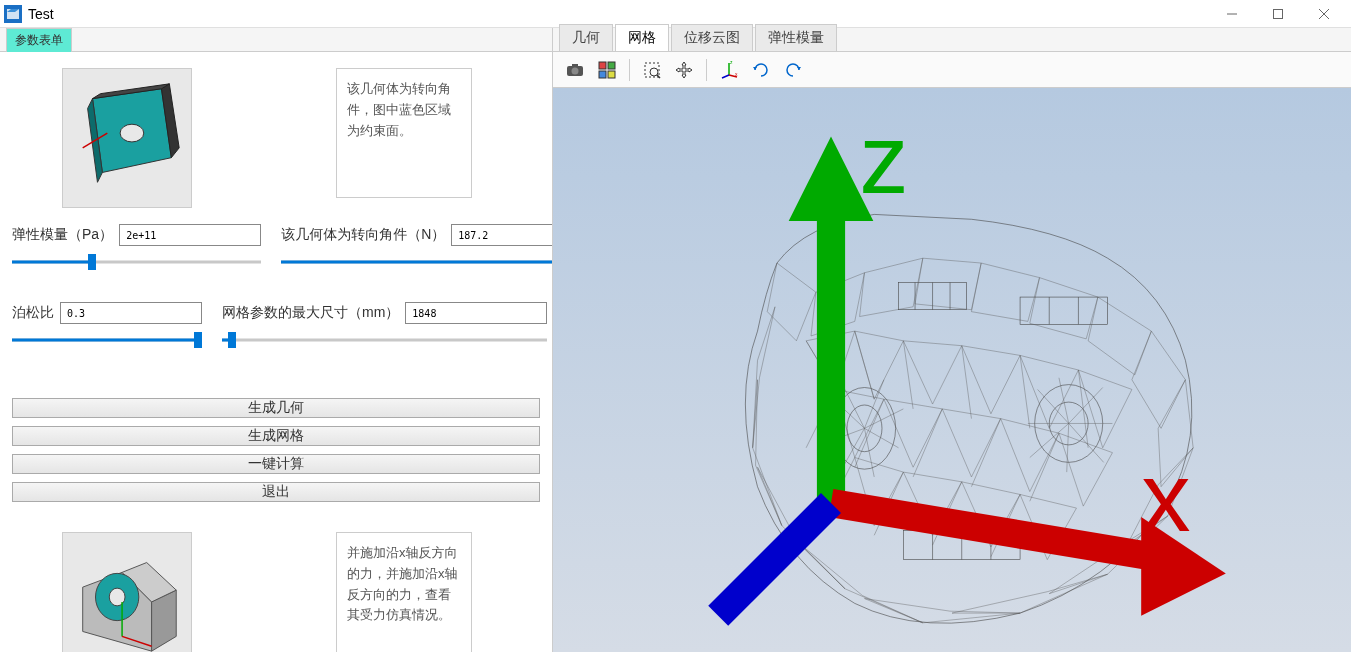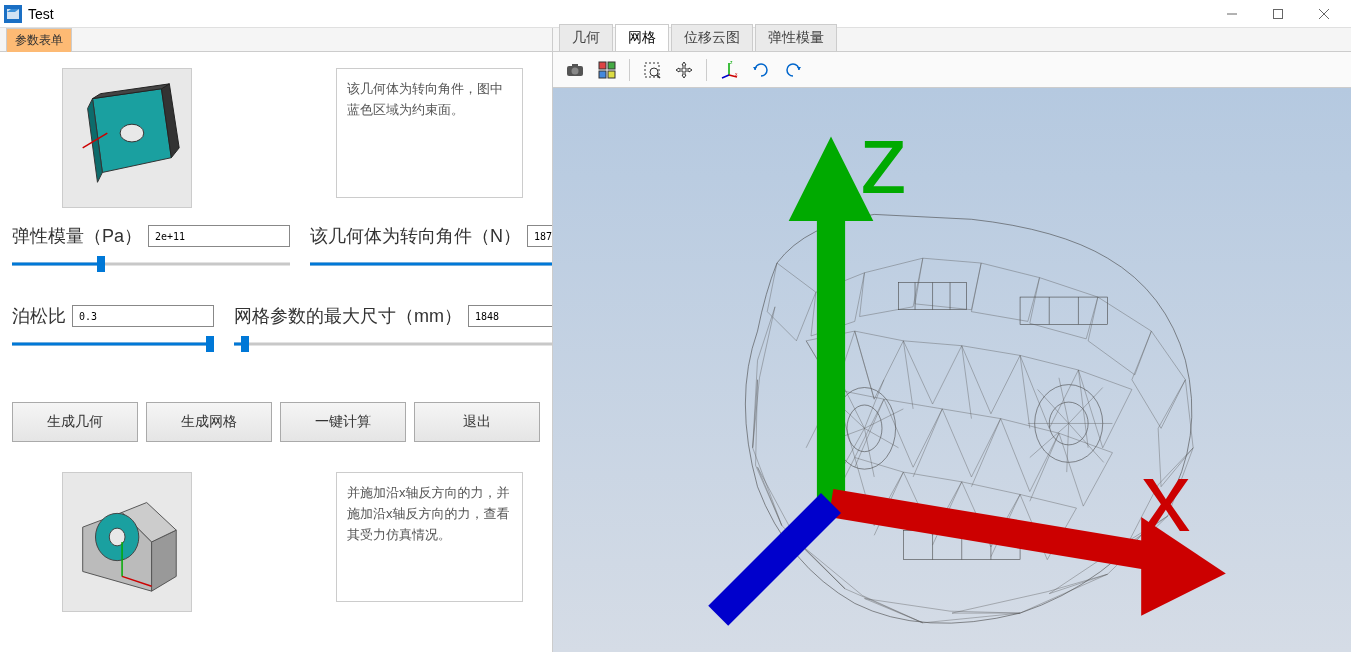--- a/index.html
+++ b/index.html
@@ -52,21 +52,21 @@
       height: 24px;
       background: #f5f5f5;
       border-bottom: 1px solid #ccc;
       display: flex;
       align-items: center;
       padding: 0 6px;
       font-size: 12px;
     }
     .panel-header-tab {
       padding: 3px 8px;
-      background: #fdba74;
+      background: #5eead4;
       border: 1px solid #ccc;
       border-bottom: none;
     }
     .panel-body {
       flex: 1;
       padding: 16px 12px;
       overflow-y: auto;
     }
     .row {
       display: flex;
@@ -80,21 +80,21 @@
       border: 1px solid #ccc;
       margin-left: 50px;
       display: flex; align-items: center; justify-content: center;
       overflow: hidden;
     }
     .thumb1 svg { width: 100%; height: 100%; }
     .desc-box {
       border: 1px solid #ccc;
       padding: 10px;
       min-height: 130px;
-      width: 187px;
+      width: 136px;
       margin-left: 50px;
       font-size: 13px;
       line-height: 1.6;
       color: #555;
     }
     .param-row {
       display: flex;
       gap: 20px;
       margin-bottom: 6px;
       align-items: flex-start;
@@ -104,21 +104,21 @@
       display: flex;
       flex-direction: column;
       gap: 4px;
     }
     .param-line {
       display: flex;
       align-items: center;
       gap: 6px;
     }
     .param-label {
-      font-size: 18px;
+      font-size: 14px;
       color: #333;
       white-space: nowrap;
     }
     .param-input {
       flex: 1;
       height: 22px;
       border: 1px solid #888;
       padding: 0 6px;
       font-size: 10px;
       font-family: monospace;
@@ -149,20 +149,21 @@
       top: 50%;
       width: 8px; height: 16px;
       background: #0078d7;
       transform: translate(-50%, -50%);
       cursor: pointer;
     }
     .btn-row {
       display: flex;
       gap: 8px;
       margin: 50px 0 16px 0;
+      flex-direction: column;
     }
     .action-btn {
       flex: 1;
       height: 40px;
       background: linear-gradient(#f5f5f5, #e5e5e5);
       border: 1px solid #aaa;
       font-size: 14px;
       cursor: pointer;
       color: #333;
     }

